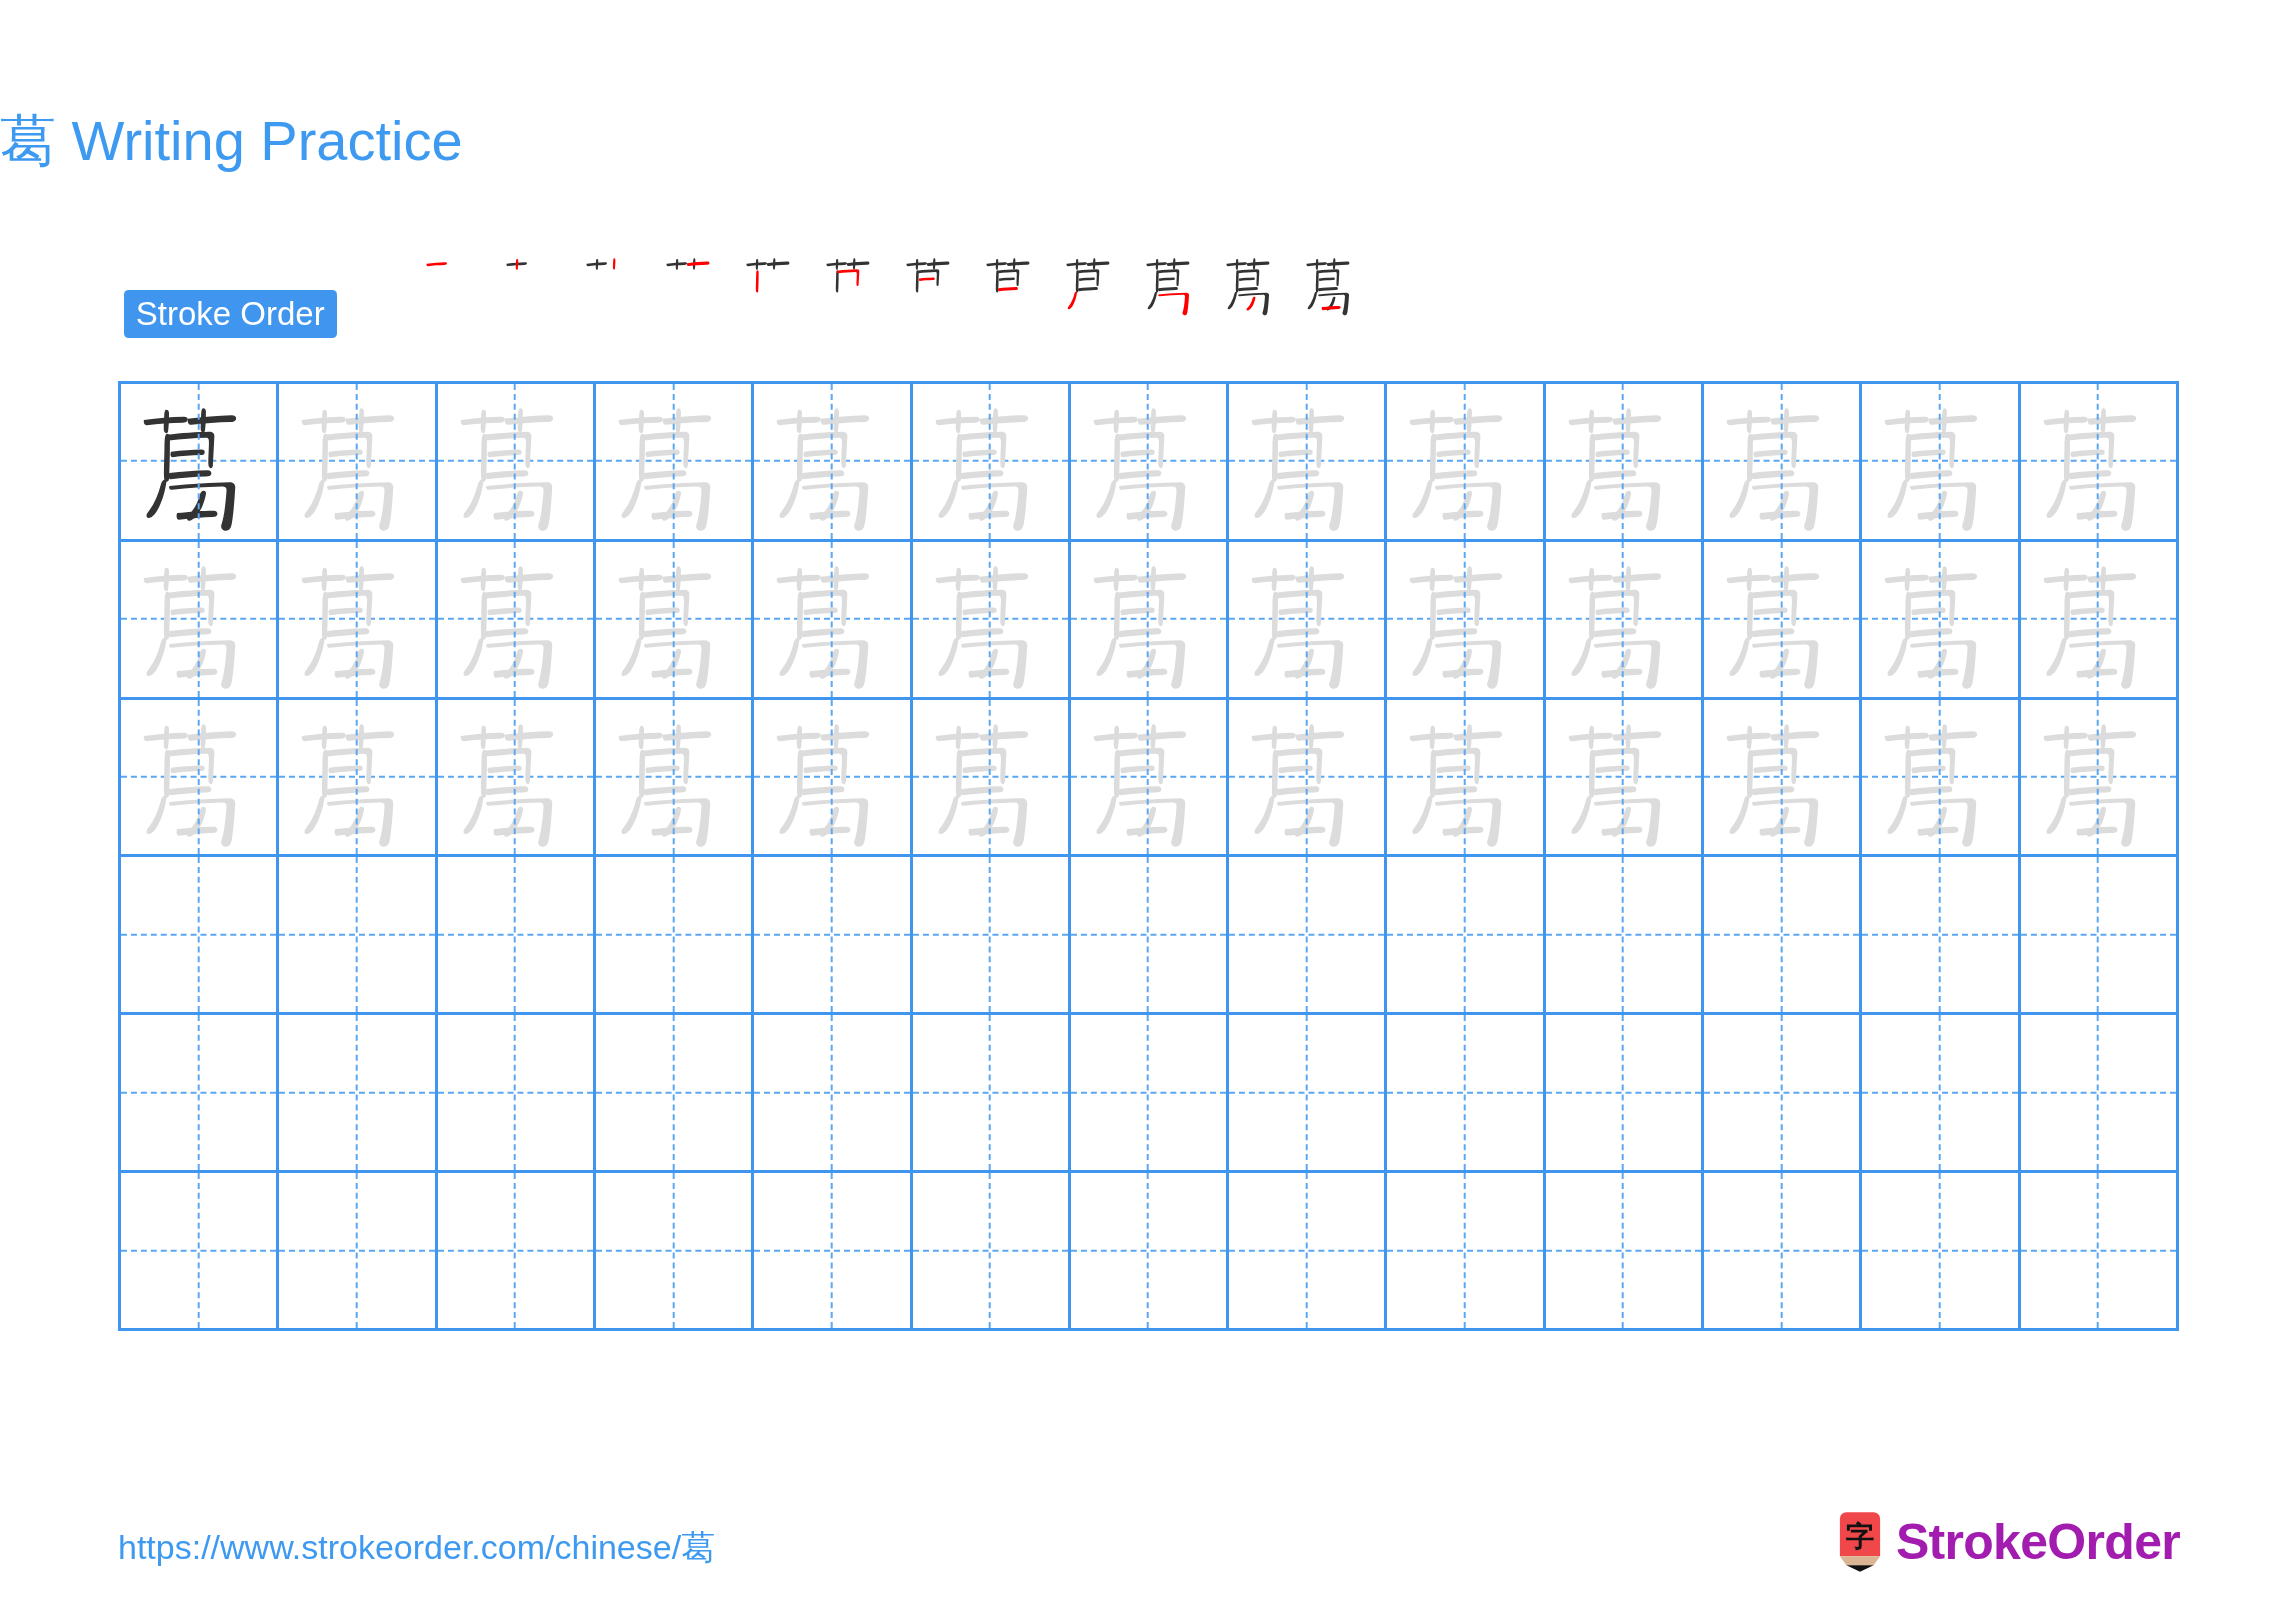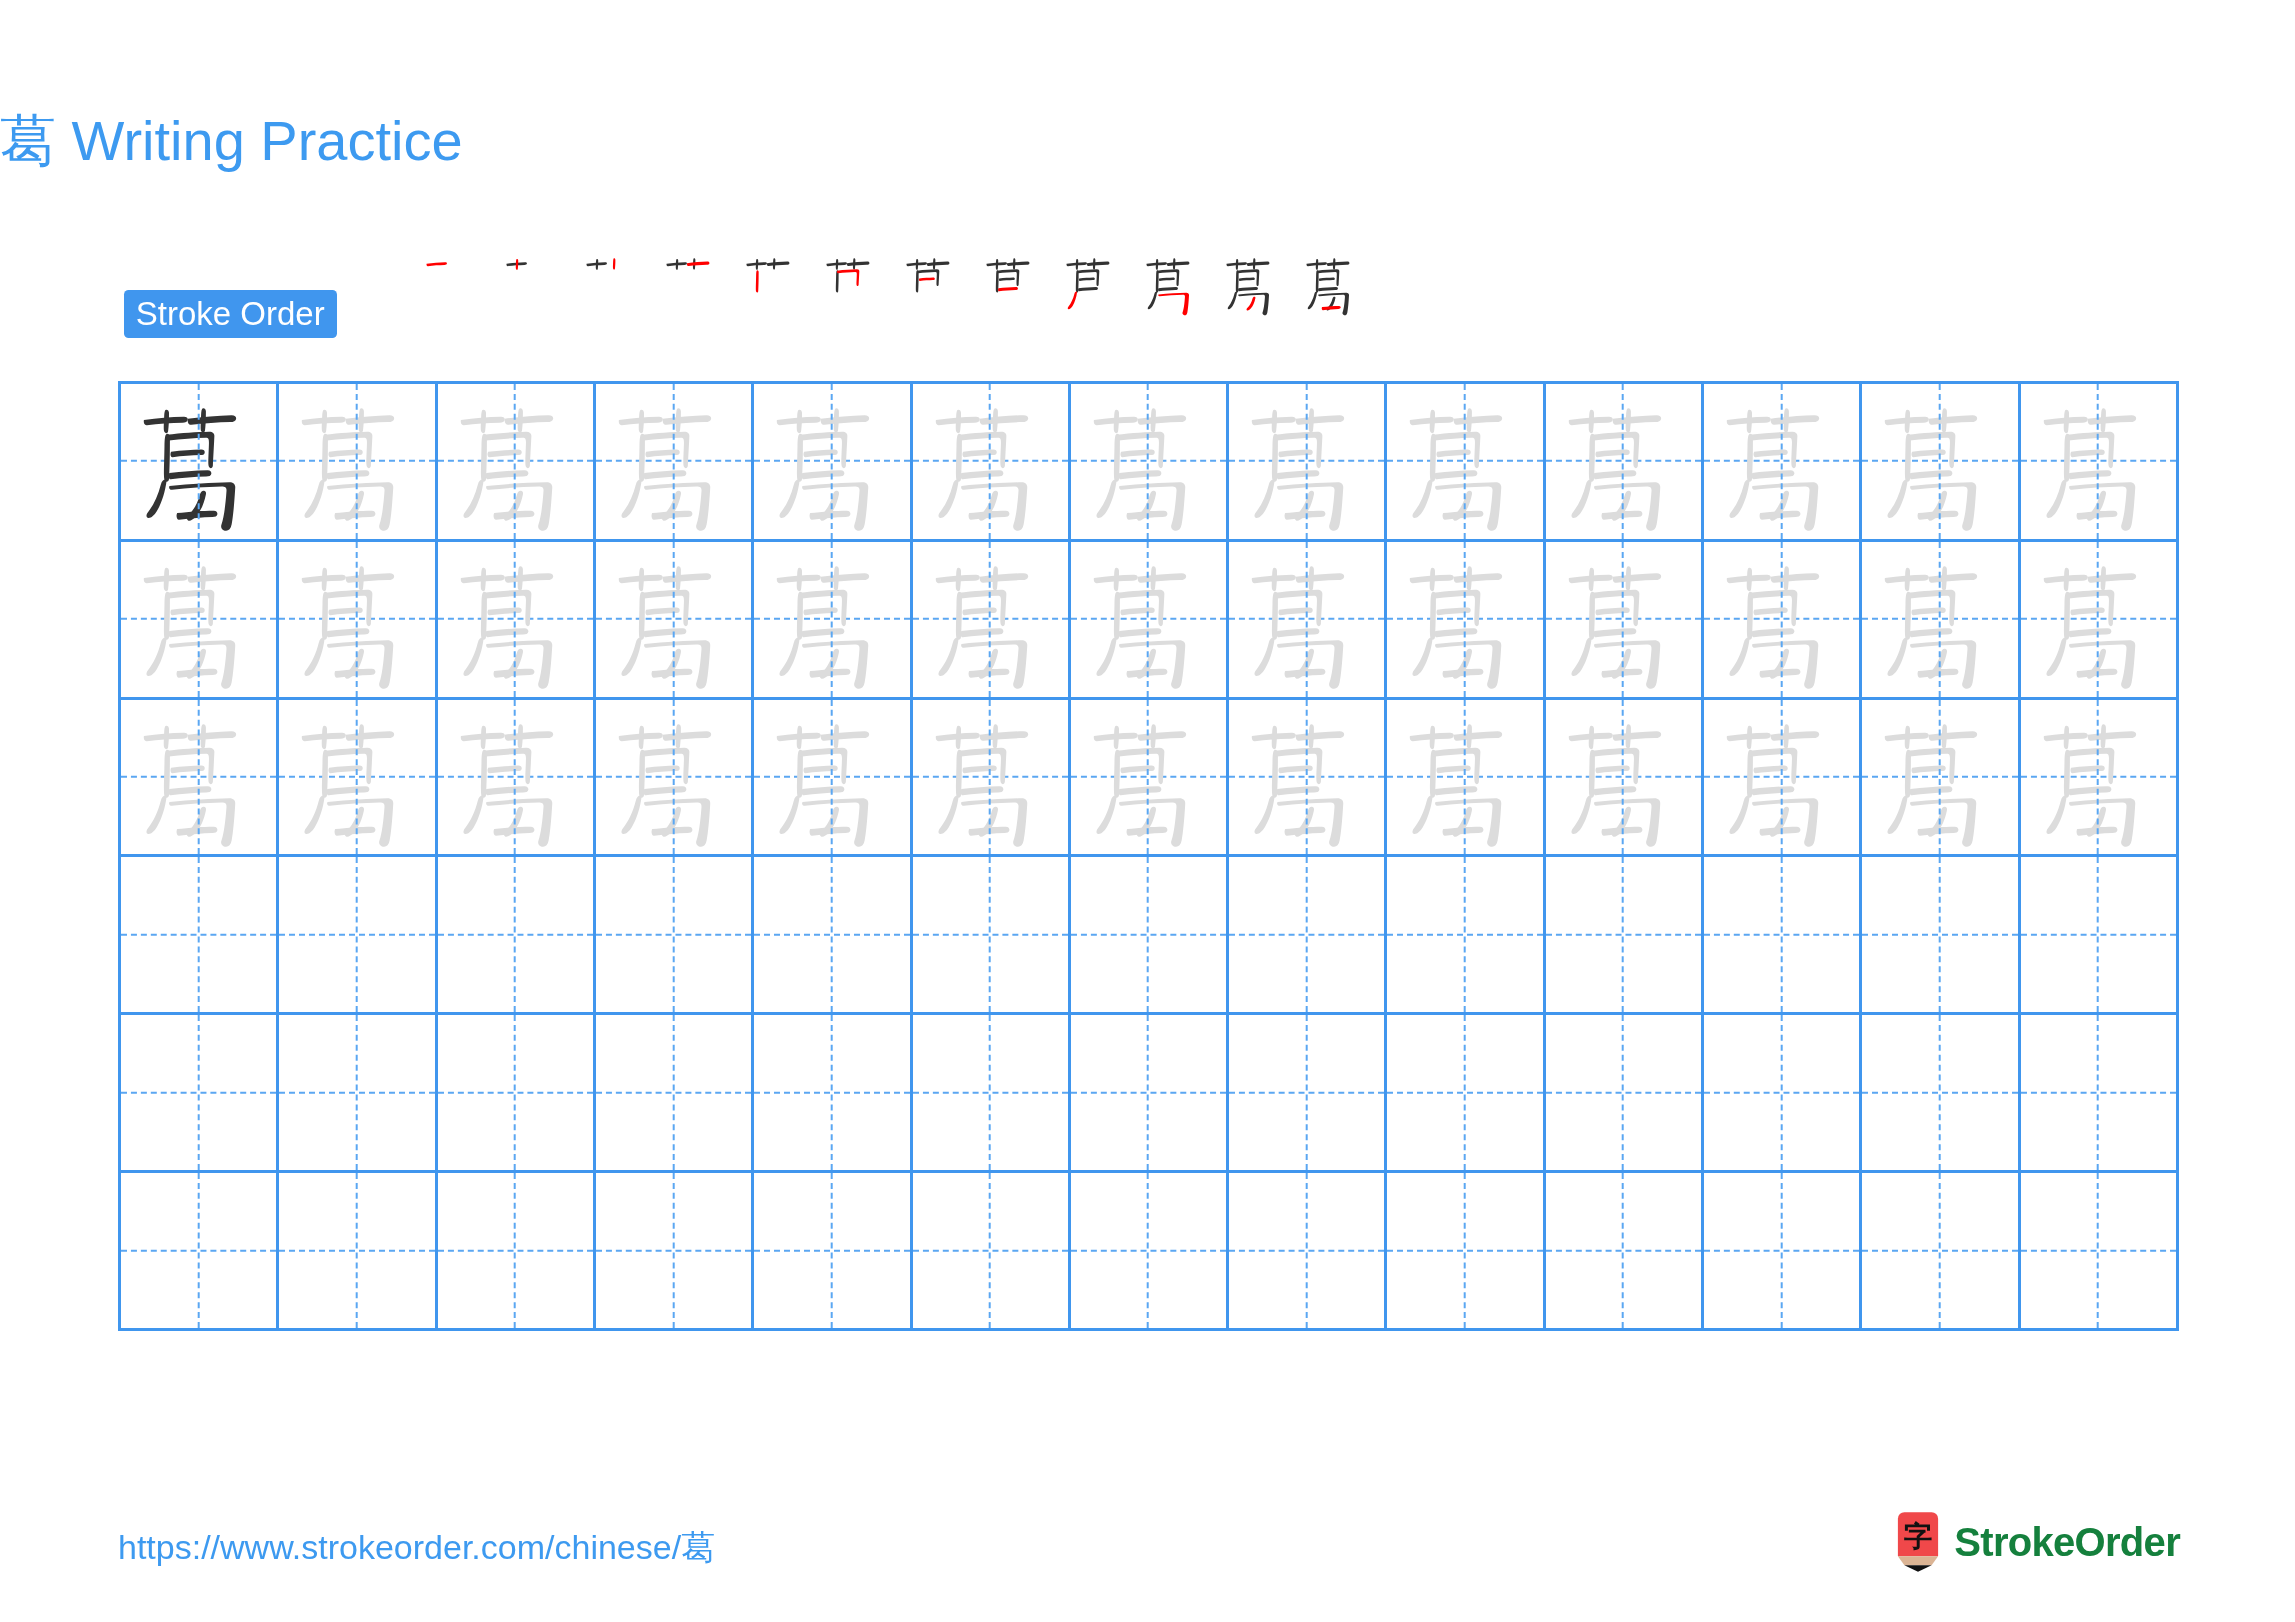--- a/index.html
+++ b/index.html
@@ -153,23 +153,23 @@
     align-items: center;
     gap: 11.8px;
   }
   #logo-mark {
     width: 48px;
     height: 60px;
     position: relative;
     flex: 0 0 48px;
   }
   #logo-wordmark {
-    font-size: 40px;
+    font-size: 50px;
     font-weight: bold;
-    color: #15803d;
+    color: #a21caf;
     letter-spacing: -0.7px;
     white-space: nowrap;
     line-height: 1;
   }
 </style>
 </head>
 <body>
 
 <div id="page-title">葛 Writing Practice</div>
 

